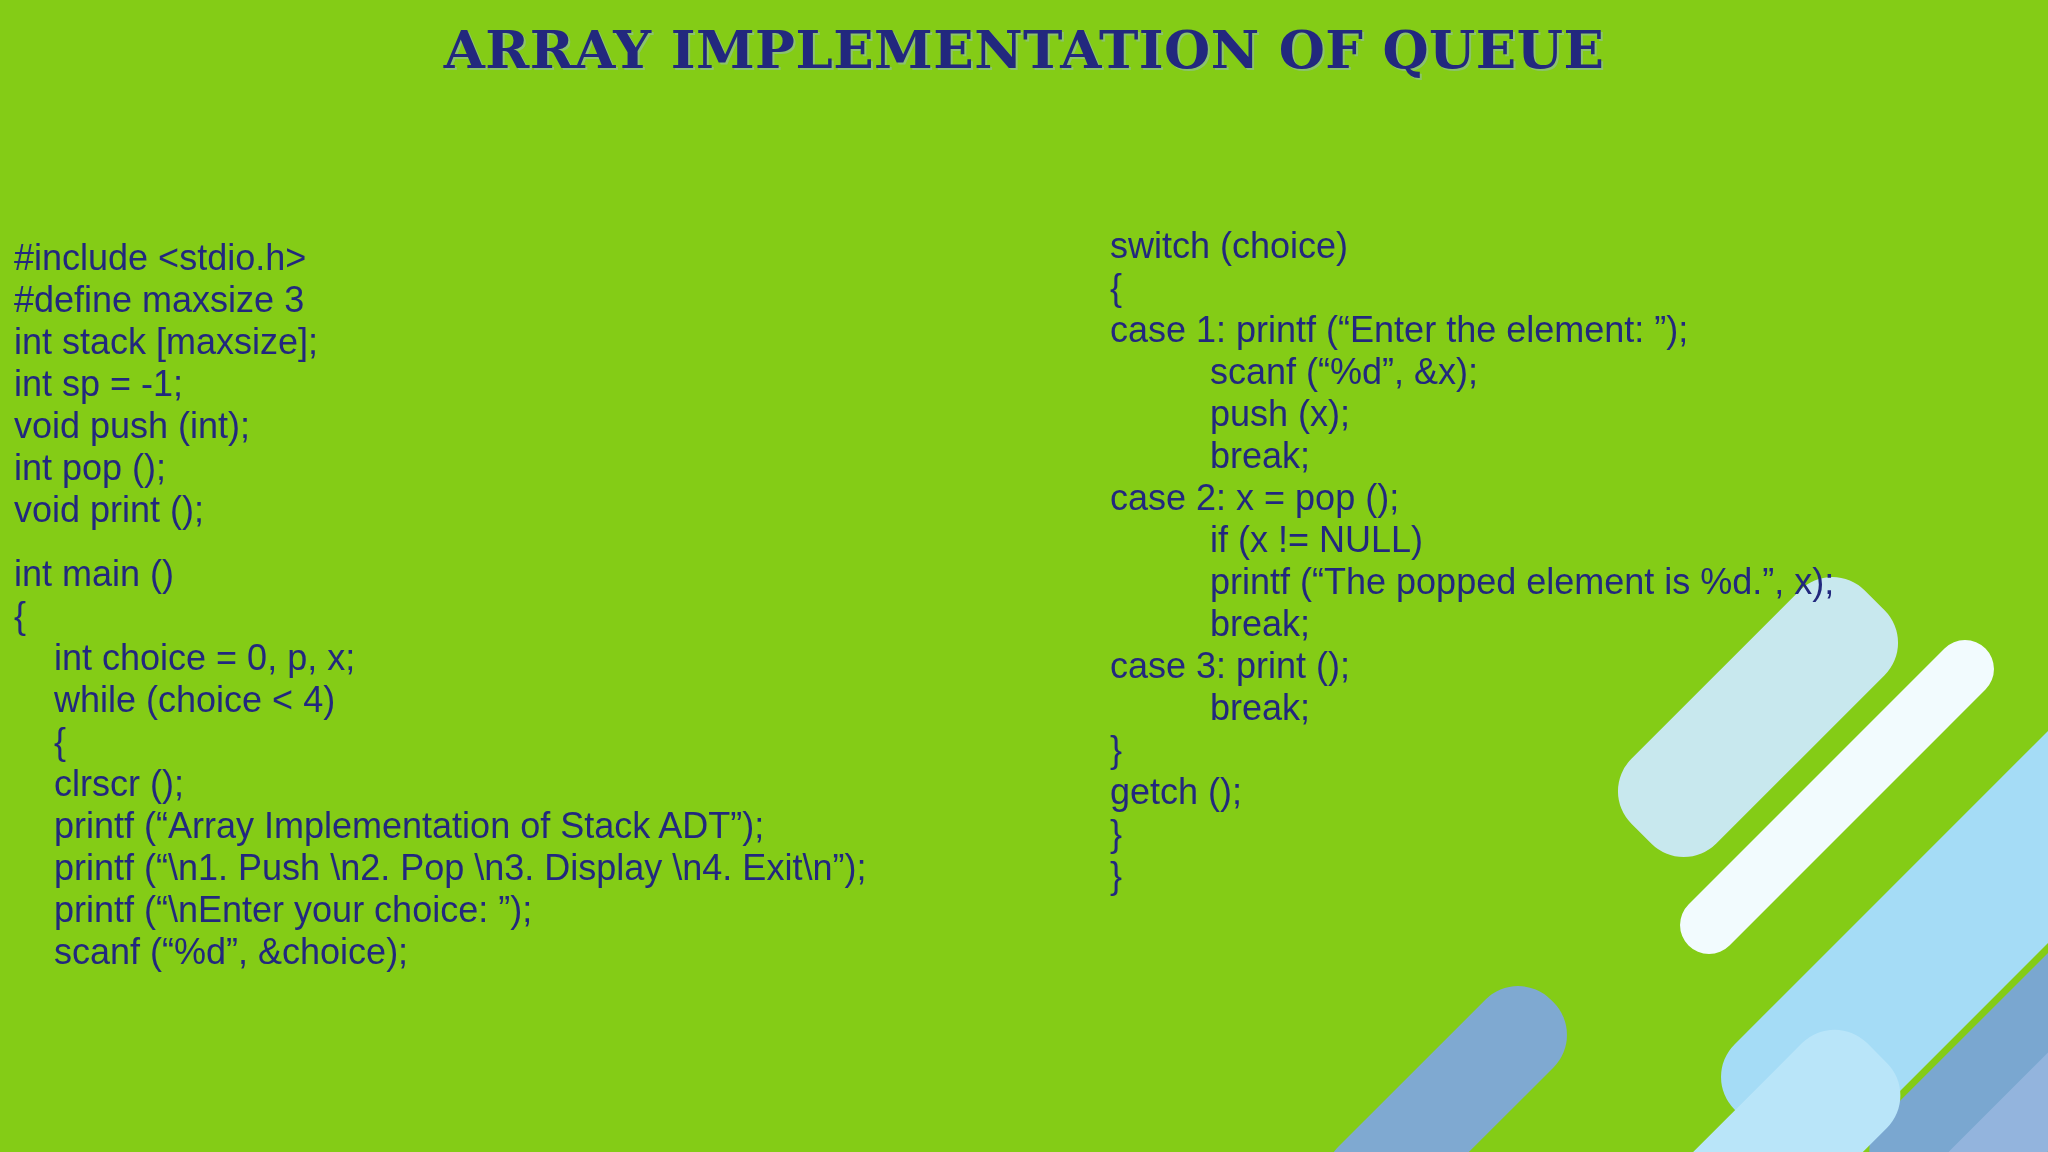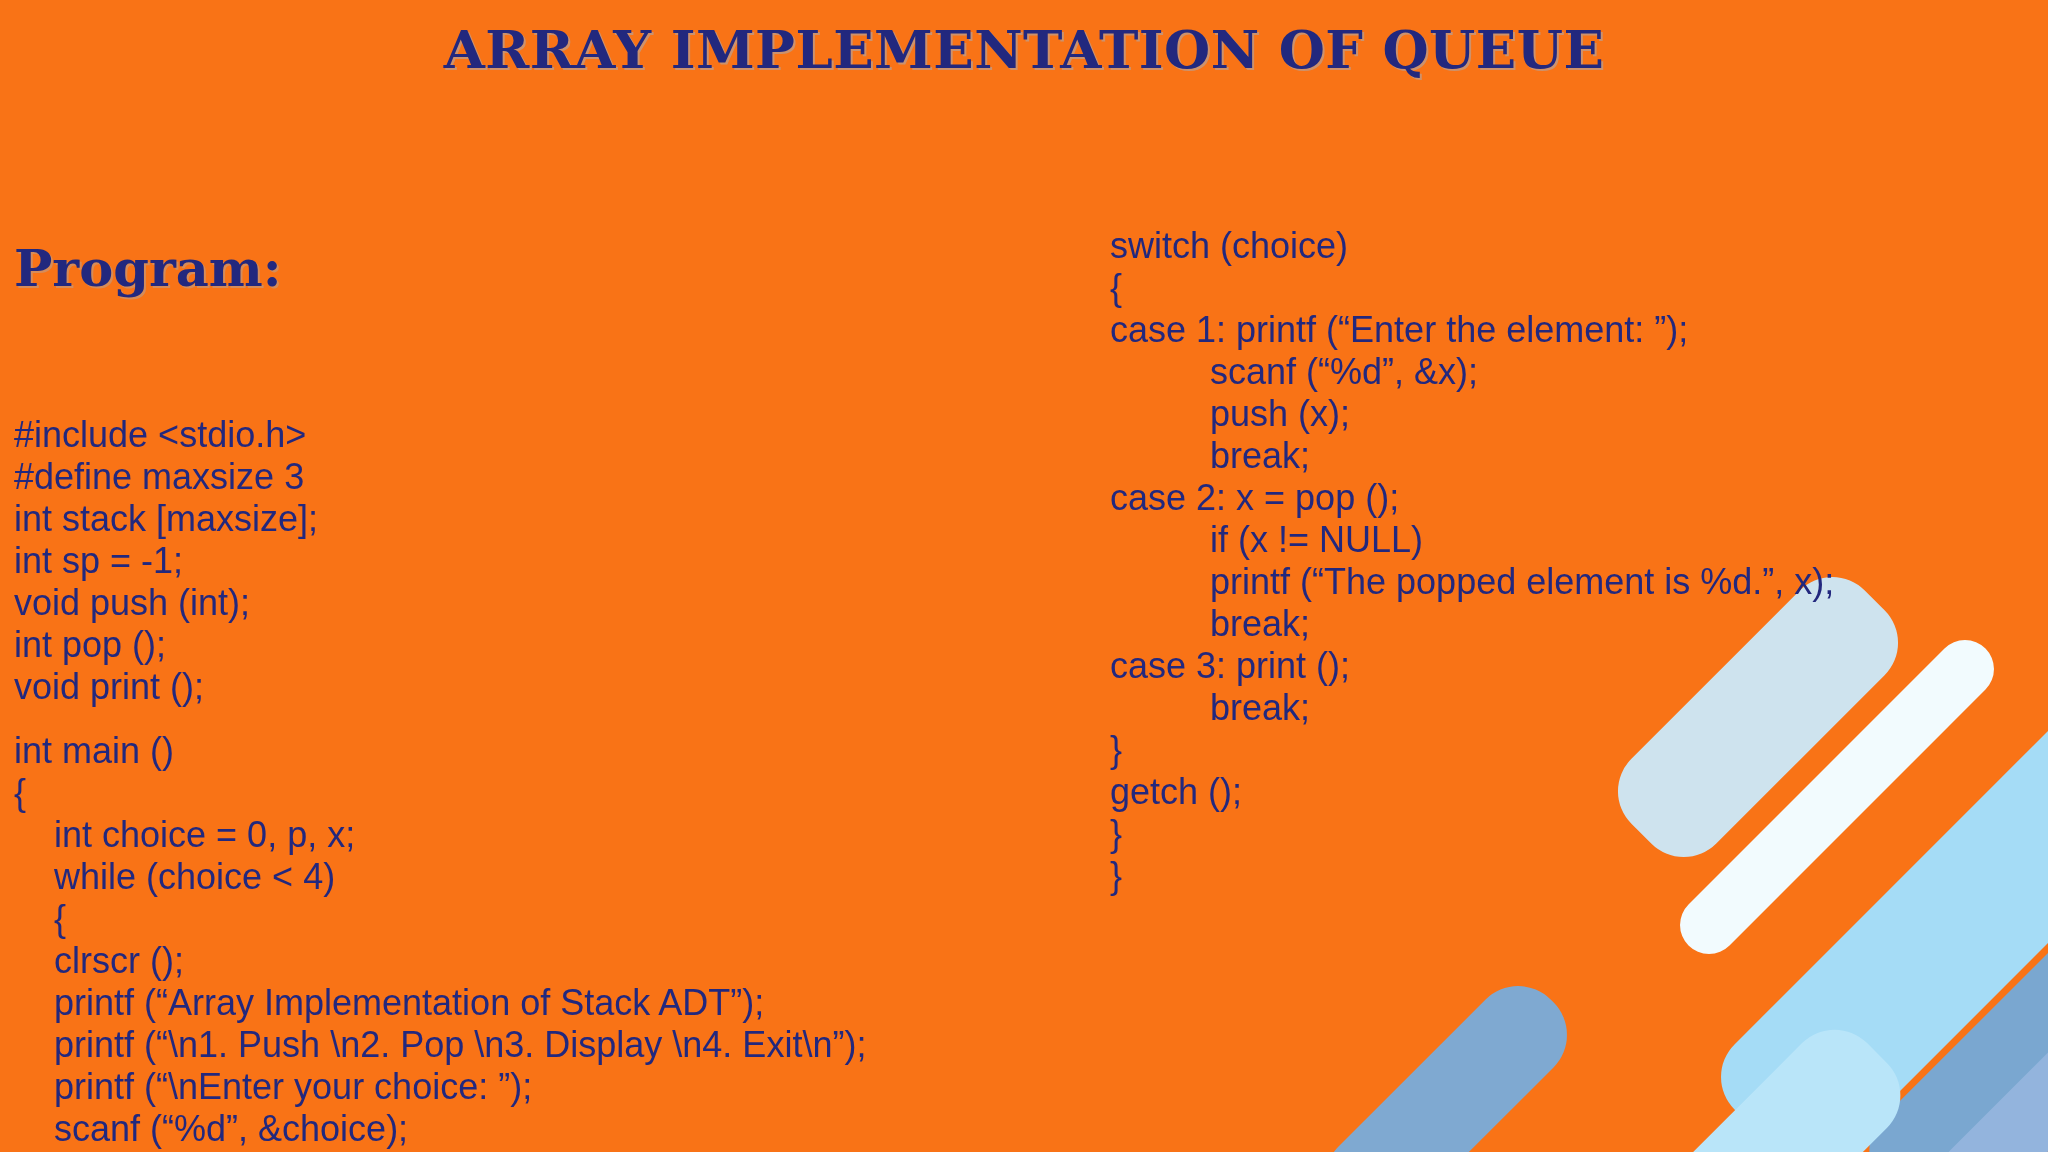--- a/index.html
+++ b/index.html
@@ -11,21 +11,21 @@
     height: 1152px;
     background: #e6f4fc;
     font-family: "Liberation Sans", sans-serif;
     overflow: hidden;
     position: relative;
   }
 
   .slide {
     position: absolute;
     inset: 0;
-    background: #f97316;
+    background: #84cc16;
     overflow: hidden;
   }
 
   
   .deco-layer {
     position: absolute;
     right: 0;
     bottom: 0;
     width: 780px;
     height: 620px;
@@ -109,21 +109,20 @@
       <div class="bar" style="left: 735px; top: 250px; width: 92px; height: 470px; background: rgb(122, 167, 208); opacity: 1; transform: rotate(45deg);"></div>
       <div class="bar" style="left: 800px; top: 300px; width: 70px; height: 430px; background: rgb(147, 180, 221); opacity: 1; transform: rotate(45deg);"></div>
       <div class="bar" style="left: 862px; top: 400px; width: 46px; height: 330px; background: rgb(234, 247, 253); opacity: 1; transform: rotate(45deg);"></div>
       <div class="bar" style="left: 130px; top: 425px; width: 96px; height: 300px; background: rgb(127, 169, 209); opacity: 1; transform: rotate(45deg);"></div>
       <div class="bar" style="left: 450px; top: 480px; width: 120px; height: 280px; background: rgb(185, 229, 249); opacity: 1; transform: rotate(45deg);"></div>
     </div>
 
   <div class="title">ARRAY IMPLEMENTATION OF QUEUE</div>
 
   <div class="col col-left">
-    <div class="program-head">Program:</div>
     <div><span class="code-line">#include &lt;stdio.h&gt;</span><span class="code-line">#define maxsize 3</span><span class="code-line">int stack [maxsize];</span><span class="code-line">int sp = -1;</span><span class="code-line">void push (int);</span><span class="code-line">int pop ();</span><span class="code-line">void print ();</span><span class="code-line blank"></span><span class="code-line">int main ()</span><span class="code-line">{</span><span class="code-line">    int choice = 0, p, x;</span><span class="code-line">    while (choice &lt; 4)</span><span class="code-line">    {</span><span class="code-line">    clrscr ();</span><span class="code-line">    printf (“Array Implementation of Stack ADT”);</span><span class="code-line">    printf (“\n1. Push \n2. Pop \n3. Display \n4. Exit\n”);</span><span class="code-line">    printf (“\nEnter your choice: ”);</span><span class="code-line">    scanf (“%d”, &amp;choice);</span></div>
   </div>
 
   <div class="col col-right">
     <div><span class="code-line">switch (choice)</span><span class="code-line">{</span><span class="code-line">case 1: printf (“Enter the element: ”);</span><span class="code-line">          scanf (“%d”, &amp;x);</span><span class="code-line">          push (x);</span><span class="code-line">          break;</span><span class="code-line">case 2: x = pop ();</span><span class="code-line">          if (x != NULL)</span><span class="code-line">          printf (“The popped element is %d.”, x);</span><span class="code-line">          break;</span><span class="code-line">case 3: print ();</span><span class="code-line">          break;</span><span class="code-line">}</span><span class="code-line">getch ();</span><span class="code-line">}</span><span class="code-line">}</span></div>
   </div>
 
 </div>
 
 </body></html>

